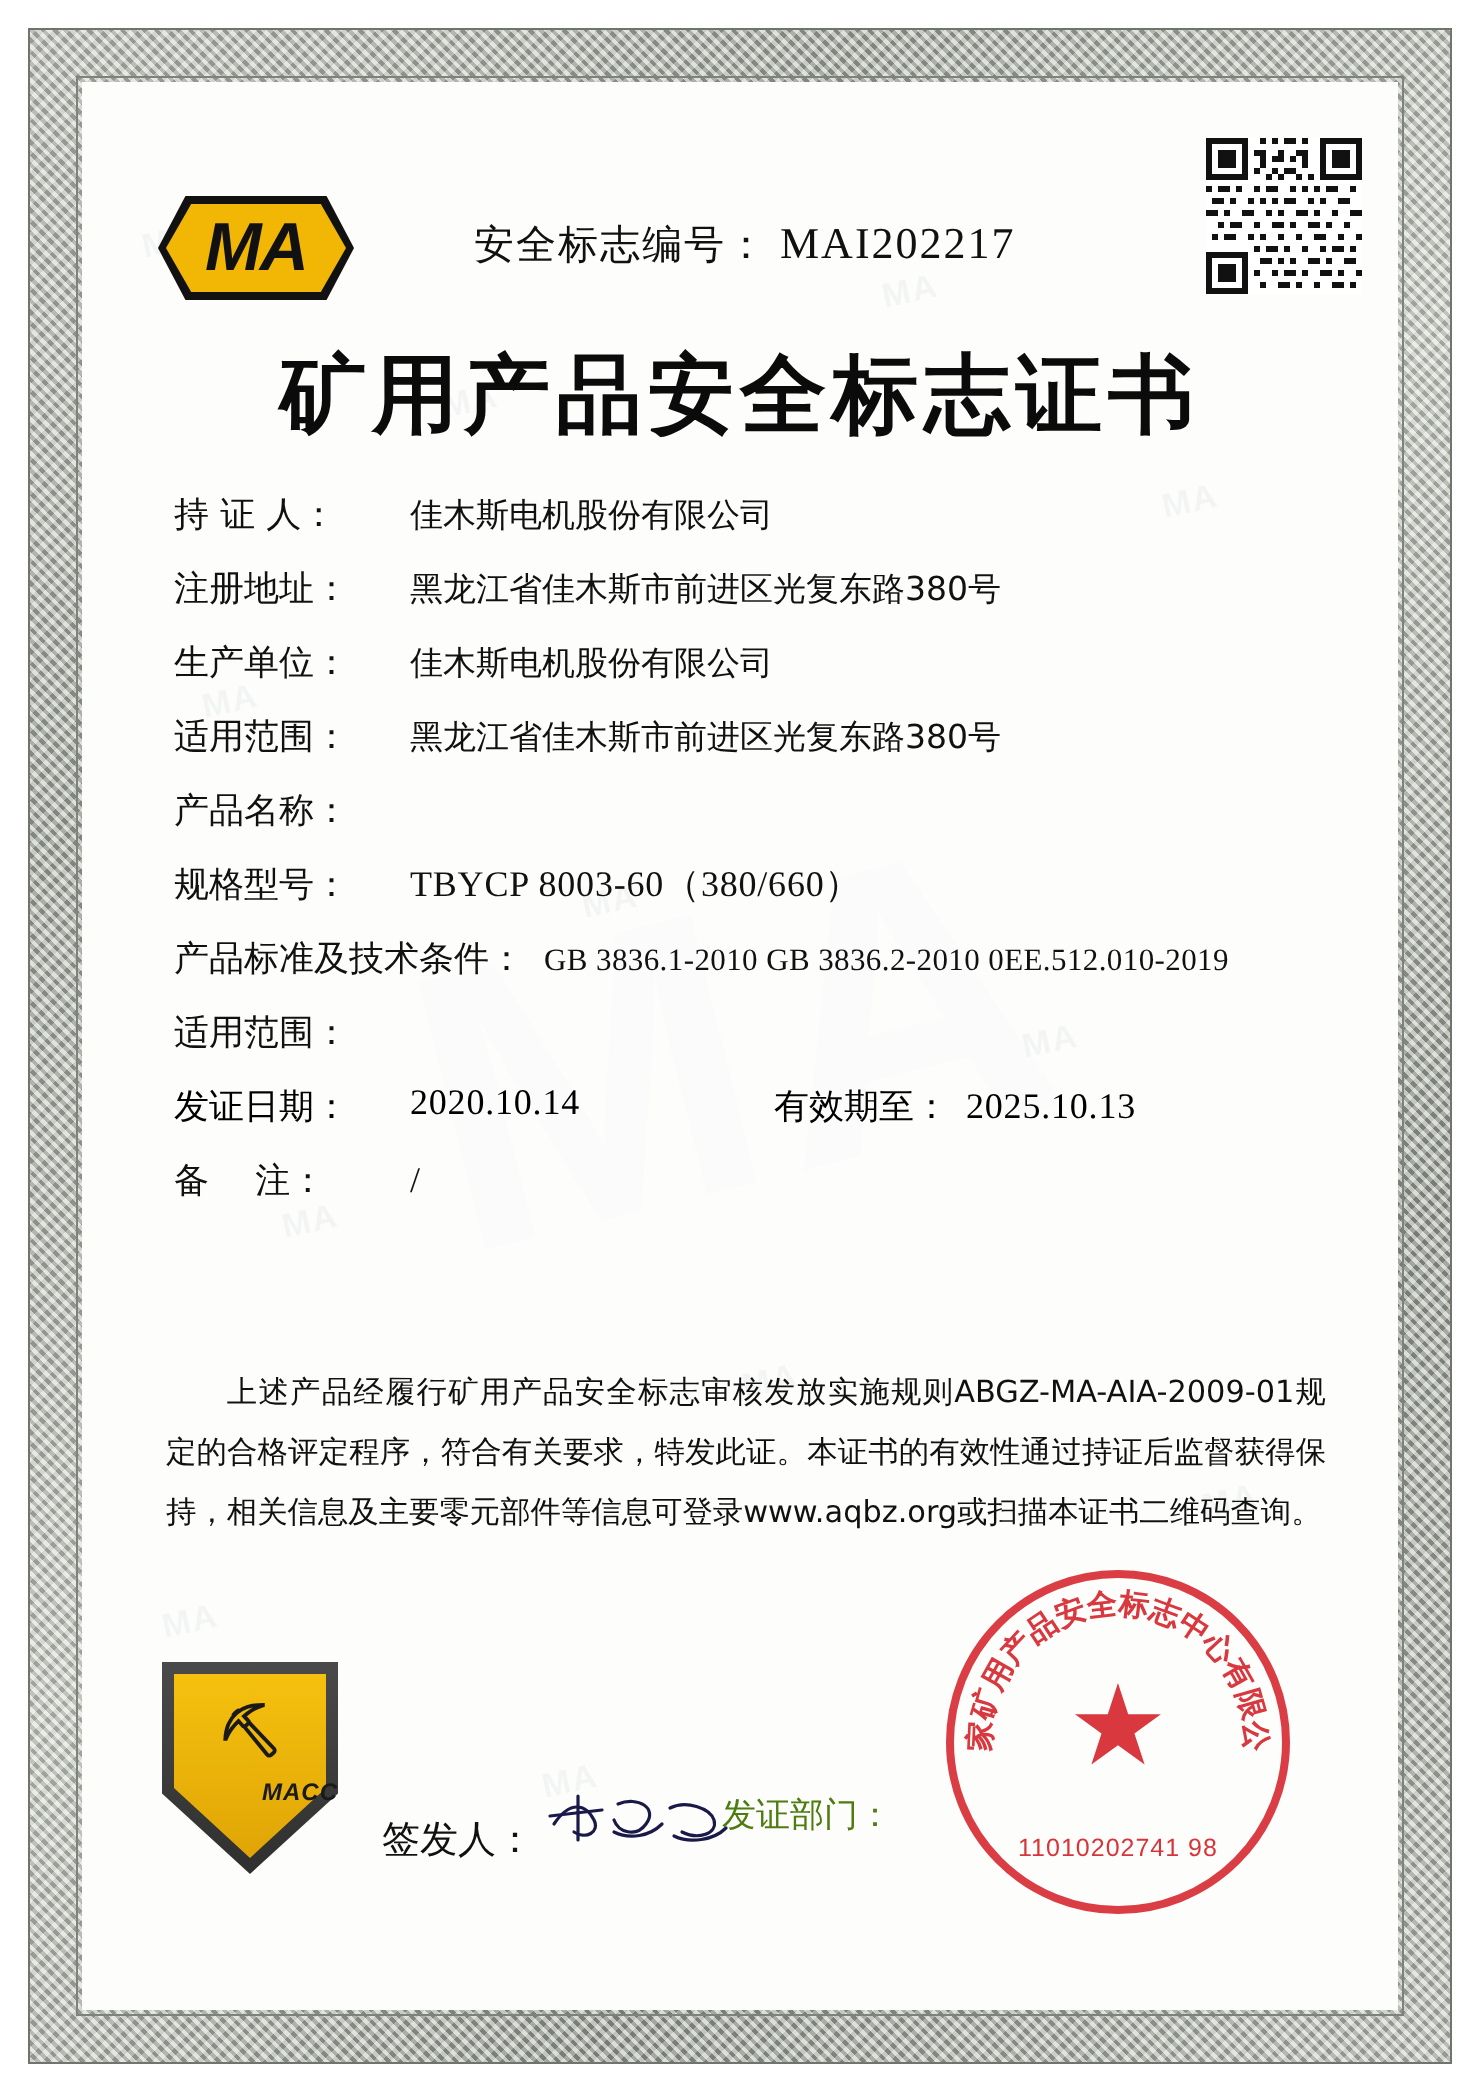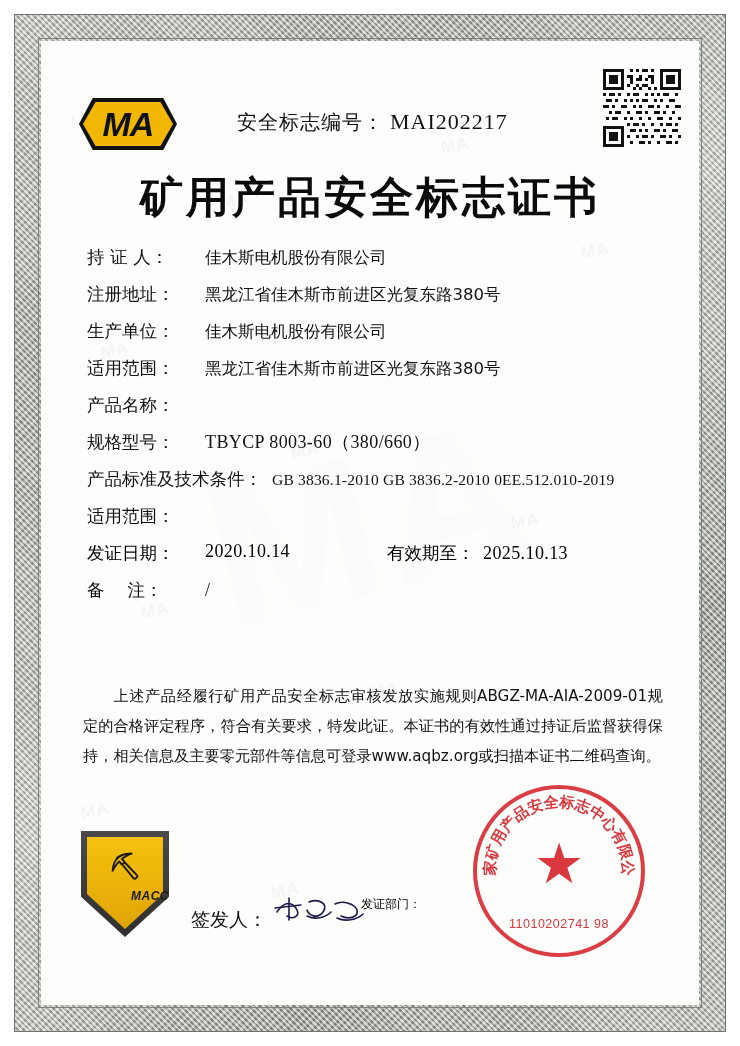--- a/index.html
+++ b/index.html
@@ -297,22 +297,22 @@
     display: inline-block;
     width: 96px;
     height: 24px;
     margin-left: 4px;
   }
   .dept {
     position: absolute;
     left: 320px;
     top: 855px;
     font-family: Liberation Sans, sans-serif;
-    font-size: 12px;
-    color: #000000;
+    font-size: 17px;
+    color: #4d7c0f;
   }
 
   
   .seal {
     position: absolute;
     right: 54px;
     bottom: 48px;
     width: 172px;
     height: 172px;
   }

